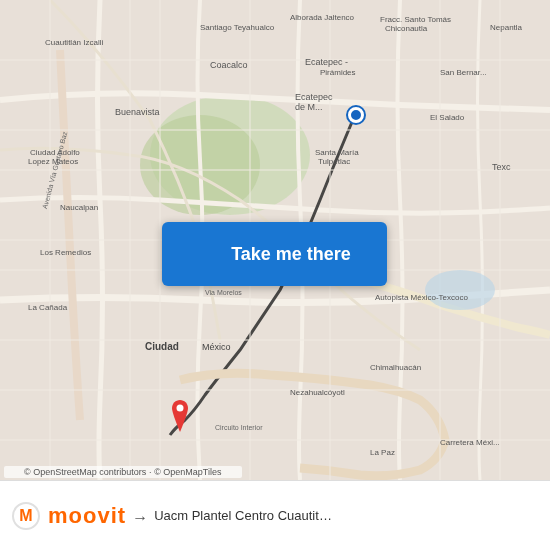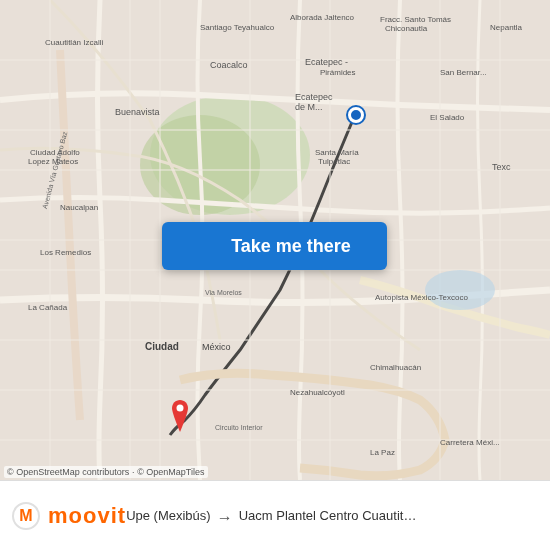--- a/index.html
+++ b/index.html
@@ -25,21 +25,21 @@
       top: 0; left: 0;
       width: 100%; height: 100%;
     }
 
     
     #take-me-there-btn {
       position: absolute;
       top: 222px;
       left: 162px;
       width: 225px;
-      height: 48px;
+      height: 64px;
       background: #1976d2;
       color: #fff;
       border: none;
       border-radius: 6px;
       font-size: 18px;
       font-weight: bold;
       cursor: pointer;
       display: flex;
       align-items: center;
       justify-content: center;
@@ -132,21 +132,21 @@
       text-overflow: ellipsis;
     }
 
     #attribution {
       position: absolute;
       bottom: 72px;
       left: 4px;
       font-size: 9px;
       color: #555;
       background: rgba(255,255,255,0.7);
-      padding: 1px 3px;
+      padding: 1px 20px;
       border-radius: 2px;
       z-index: 10;
     }
 
     .moovit-brand {
       font-size: 22px;
       font-weight: bold;
       color: #ff6600;
       letter-spacing: 1px;
     }
@@ -255,17 +255,16 @@
 
 <div id="bottom-bar">
   <div id="moovit-logo">
     <div class="moovit-circle">
       <span class="moovit-m">M</span>
     </div>
     <span class="moovit-brand">moovit</span>
   </div>
 
   <div id="route-info">
-    <span id="origin-label">Upe (Mexibús)</span>
     <span id="arrow-icon">→</span>
     <span id="destination-label">Uacm Plantel Centro Cuautitlán</span>
   </div>
 </div>
 
 </body></html>

